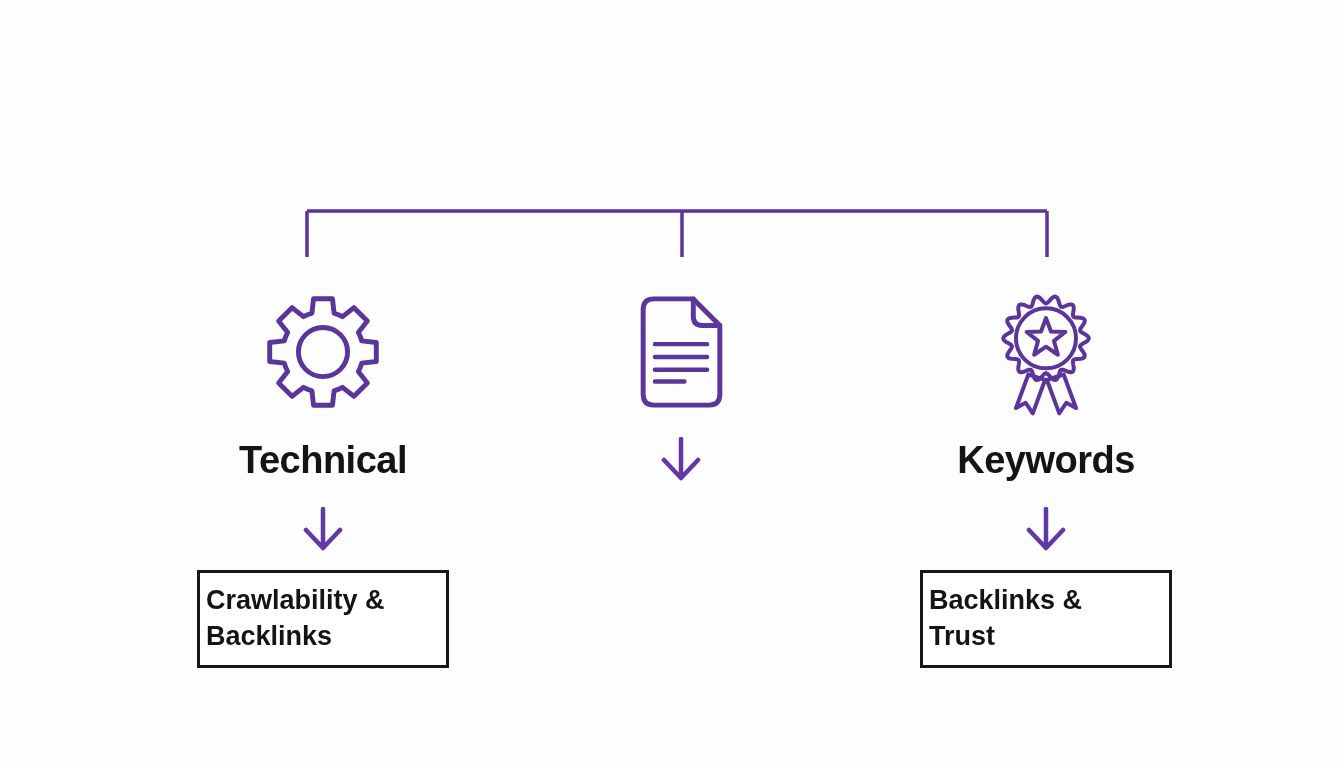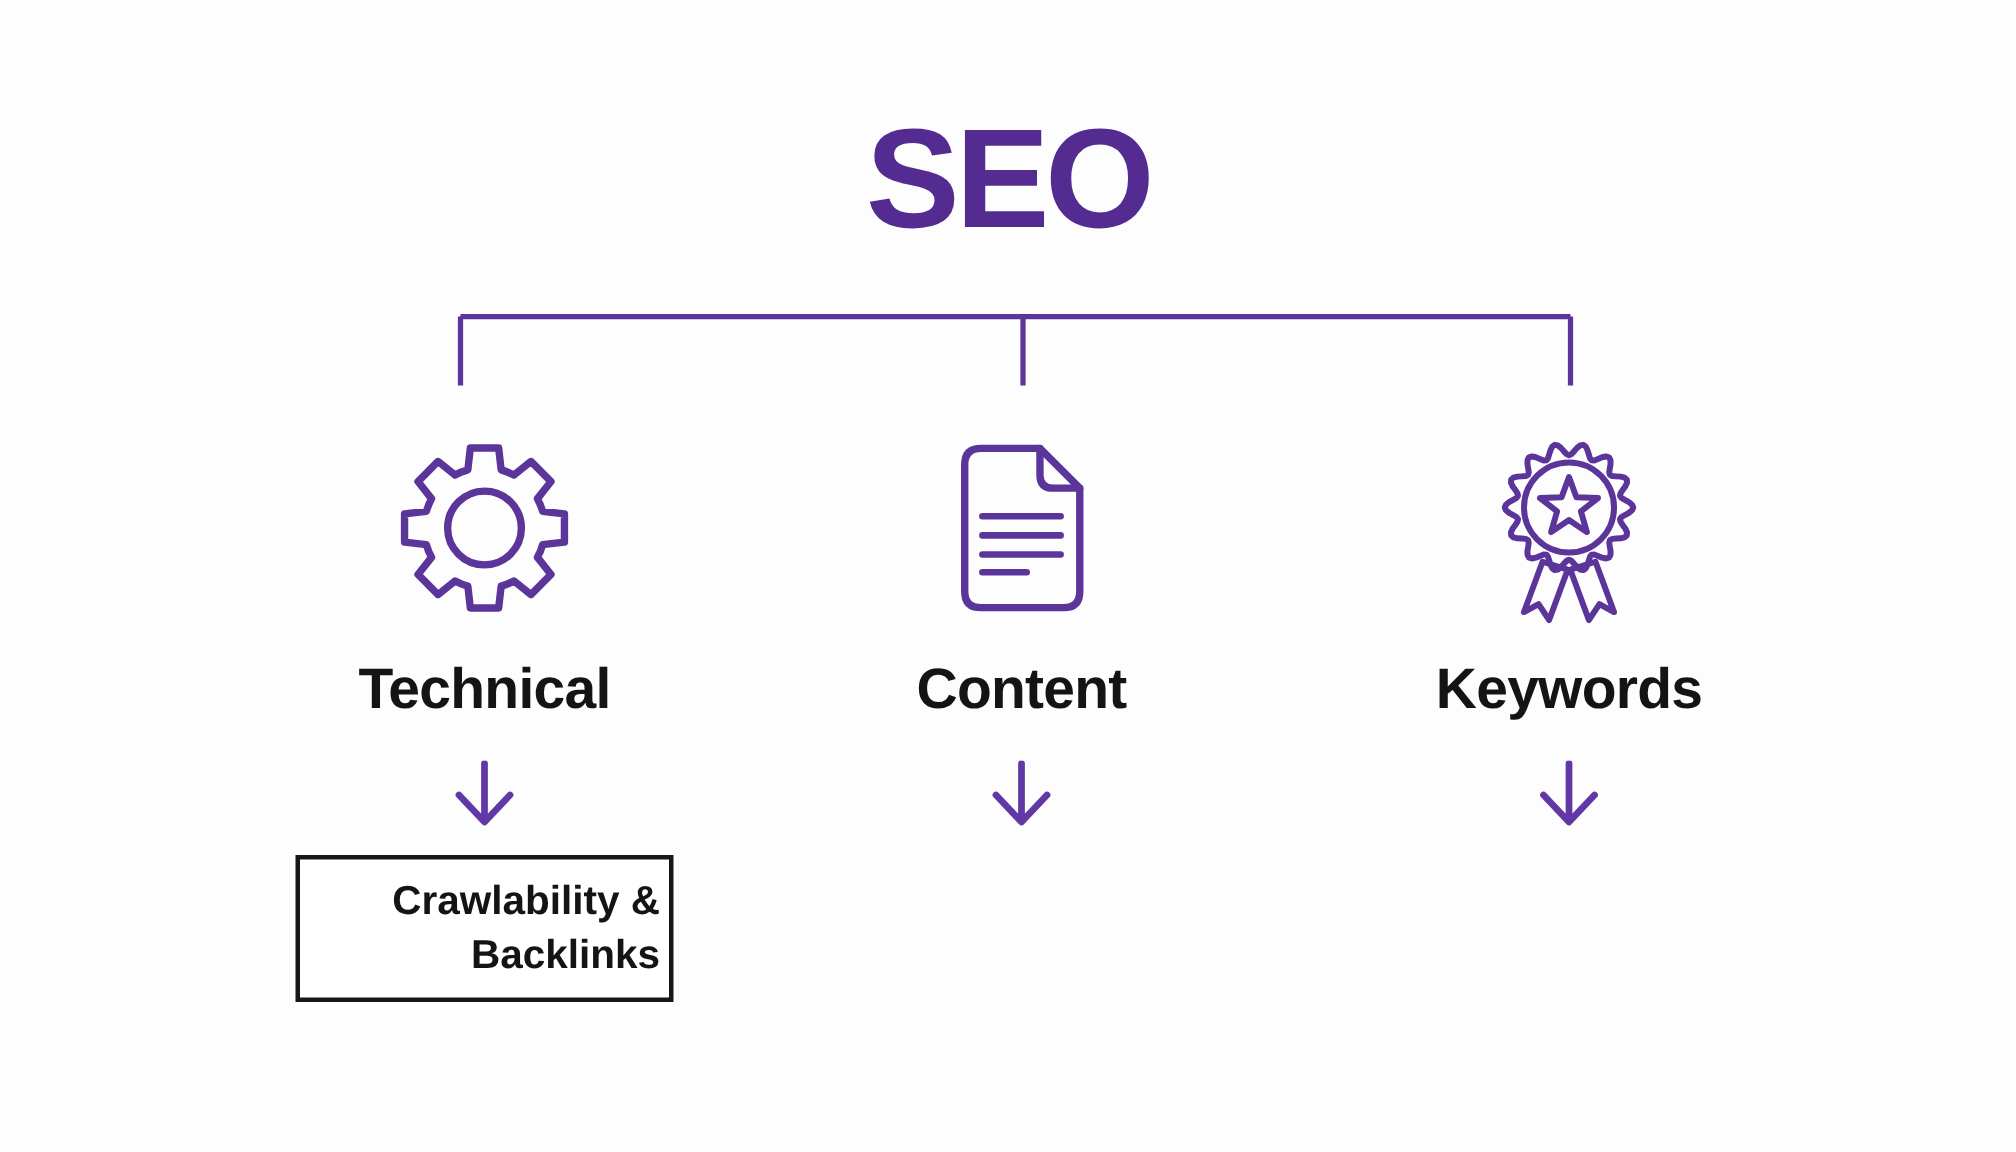--- a/index.html
+++ b/index.html
@@ -71,39 +71,38 @@
     color:var(--arrow-purple);
   }
   .box{
     margin-top:19px;
     width:252px;
     min-height:98px;
     border:3px solid var(--box-border);
     background:#ffffff;
     display:flex;
     flex-direction:column;
-    align-items:flex-end;
+    align-items:flex-start;
     justify-content:center;
     padding:10px 6px;
   }
   .box-line{
     font-size:27px;
     font-weight:700;
     line-height:1.33;
     color:var(--text-black);
     text-align:center;
     white-space:nowrap;
   }
 </style>
 </head>
 <body>
 
 <div class="canvas">
 
-  <h1 class="title">SEO</h1>
 
   <svg class="connector" viewBox="0 0 1344 768" aria-hidden="true">
     <path d="M307,211 H1047 M307,211 V257 M682,211 V257 M1047,211 V257" stroke="#5b3599" stroke-width="3.5" fill="none"></path>
   </svg>
 
   <div class="column col-0">
     <div class="icon-slot">
       <svg class="icon" width="118" height="118" viewBox="0 0 120 120" aria-hidden="true">
         <path class="st" stroke-width="5" d="M48.7,20.6 L50.4,5.8 L69.6,5.8 L71.3,20.6 A41 41 0 0 1 79.9,24.1 L79.9,24.1 L91.5,14.9 L105.1,28.5 L95.9,40.1 A41 41 0 0 1 99.4,48.7 L99.4,48.7 L114.2,50.4 L114.2,69.6 L99.4,71.3 A41 41 0 0 1 95.9,79.9 L95.9,79.9 L105.1,91.5 L91.5,105.1 L79.9,95.9 A41 41 0 0 1 71.3,99.4 L71.3,99.4 L69.6,114.2 L50.4,114.2 L48.7,99.4 A41 41 0 0 1 40.1,95.9 L40.1,95.9 L28.5,105.1 L14.9,91.5 L24.1,79.9 A41 41 0 0 1 20.6,71.3 L20.6,71.3 L5.8,69.6 L5.8,50.4 L20.6,48.7 A41 41 0 0 1 24.1,40.1 L24.1,40.1 L14.9,28.5 L28.5,14.9 L40.1,24.1 A41 41 0 0 1 48.7,20.6 Z"></path>
         <circle class="st" cx="60" cy="60" r="25" stroke-width="5"></circle>
@@ -120,35 +119,38 @@
   </div>
 
   <div class="column col-1">
     <div class="icon-slot">
       <svg class="icon" width="89" height="118" viewBox="0 0 90 120" aria-hidden="true">
         <path class="st" stroke-width="5" d="M17,6 H57 L84,33 V103 Q84,114 73,114 H17 Q6,114 6,103 V17 Q6,6 17,6 Z"></path>
         <path class="st" stroke-width="5" d="M57,6 V24 Q57,33 66,33 H84"></path>
         <path class="st" stroke-width="4.5" d="M18,52 H71 M18,65 H71 M18,78 H71 M18,90 H48"></path>
       </svg>
     </div>
-    <div class="branch-label">Content</div>
     <svg class="arrow" width="44" height="44" viewBox="0 0 44 44" aria-hidden="true">
       <path class="st" d="M22,2 V38 M5,23 L22,41 L39,23" stroke-width="4.5"></path>
     </svg>
   </div>
 
   <div class="column col-2">
     <div class="icon-slot">
       <svg class="icon" width="106" height="128" viewBox="0 0 120 145" aria-hidden="true">
         <path class="st" fill="#ffffff" stroke-width="4.5" d="M40,98 L26,136 L37,130 L45,142 L59,104 Z"></path>
         <path class="st" fill="#ffffff" stroke-width="4.5" d="M80,98 L94,136 L83,130 L75,142 L61,104 Z"></path>
         <path class="st" fill="#ffffff" stroke-width="4.5" d="M108.5,57L107.6,59.1L105.2,61.1L102.2,62.7L99.7,64.2L98.5,65.8L98.9,67.7L100.5,70.2L102.5,72.9L103.8,75.7L103.7,78L102,79.6L99,80.3L95.6,80.5L92.7,80.7L90.9,81.6L90.4,83.6L90.8,86.4L91.4,89.8L91.3,92.9L90.2,94.9L88,95.5L85,94.9L81.9,93.6L79.1,92.5L77.1,92.6L75.9,94.1L75,96.9L74,100.2L72.7,102.9L70.8,104.3L68.5,103.9L66.1,102L63.8,99.4L61.8,97.3L60,96.5L58.2,97.3L56.2,99.4L53.9,102L51.5,103.9L49.2,104.3L47.3,102.9L46,100.2L45,96.9L44.1,94.1L42.9,92.6L40.9,92.5L38.1,93.6L35,94.9L32,95.5L29.8,94.9L28.7,92.9L28.6,89.8L29.2,86.4L29.6,83.6L29.1,81.6L27.3,80.7L24.4,80.5L21,80.3L18,79.6L16.3,78L16.2,75.7L17.5,72.9L19.5,70.2L21.1,67.7L21.5,65.8L20.3,64.2L17.8,62.7L14.8,61.1L12.4,59.1L11.5,57L12.4,54.9L14.8,52.9L17.8,51.3L20.3,49.8L21.5,48.2L21.1,46.3L19.5,43.8L17.5,41.1L16.2,38.3L16.3,36L18,34.4L21,33.7L24.4,33.5L27.3,33.3L29.1,32.4L29.6,30.4L29.2,27.6L28.6,24.2L28.7,21.1L29.8,19.1L32,18.5L35,19.1L38.1,20.4L40.9,21.5L42.9,21.4L44.1,19.9L45,17.1L46,13.8L47.3,11.1L49.2,9.7L51.5,10.1L53.9,12L56.2,14.6L58.2,16.7L60,17.5L61.8,16.7L63.8,14.6L66.1,12L68.5,10.1L70.8,9.7L72.7,11.1L74,13.8L75,17.1L75.9,19.9L77.1,21.4L79.1,21.5L81.9,20.4L85,19.1L88,18.5L90.2,19.1L91.3,21.1L91.4,24.2L90.8,27.6L90.4,30.4L90.9,32.4L92.7,33.3L95.6,33.5L99,33.7L102,34.4L103.7,36L103.8,38.3L102.5,41.1L100.5,43.8L98.9,46.3L98.5,48.2L99.7,49.8L102.2,51.3L105.2,52.9L107.6,54.9L108.5,57Z"></path>
         <circle class="st" cx="60" cy="57" r="34" stroke-width="4.5"></circle>
         <polygon class="st" stroke-width="4.5" points="60,34 65.6,49.3 81.9,49.9 69,59.9 73.5,75.6 60,66.5 46.5,75.6 51,59.9 38.1,49.9 54.4,49.3"></polygon>
       </svg>
     </div>
     <div class="branch-label">Keywords</div>
     <svg class="arrow" width="44" height="44" viewBox="0 0 44 44" aria-hidden="true">
       <path class="st" d="M22,2 V38 M5,23 L22,41 L39,23" stroke-width="4.5"></path>
     </svg>
+    <div class="box">
+      <div class="box-line">Backlinks &amp;</div>
+      <div class="box-line">Trust</div>
+    </div>
   </div>
 
 </div>
 
 </body></html>

